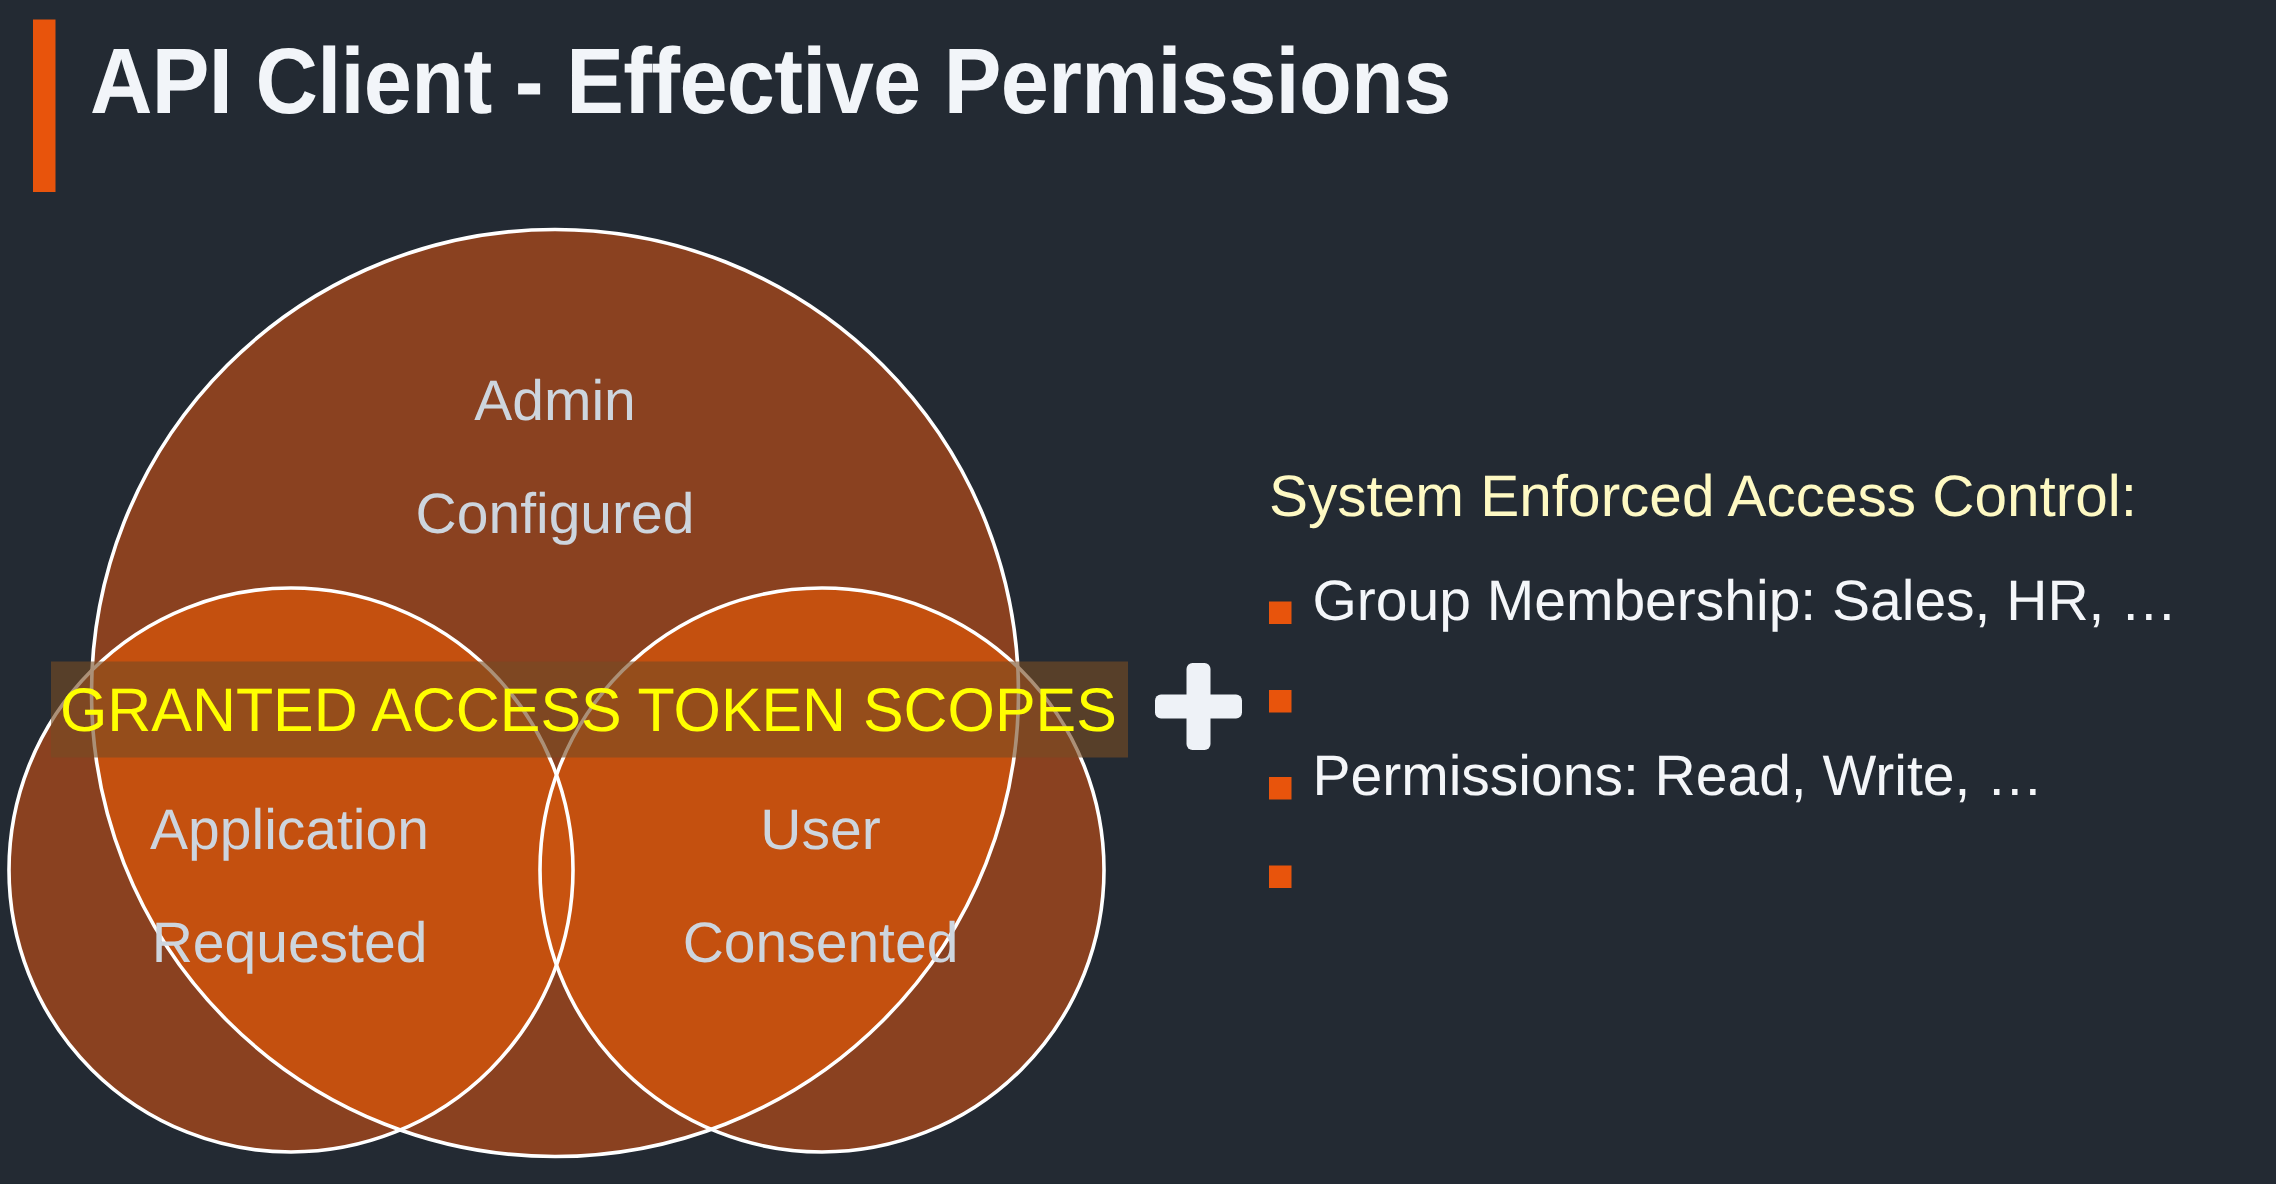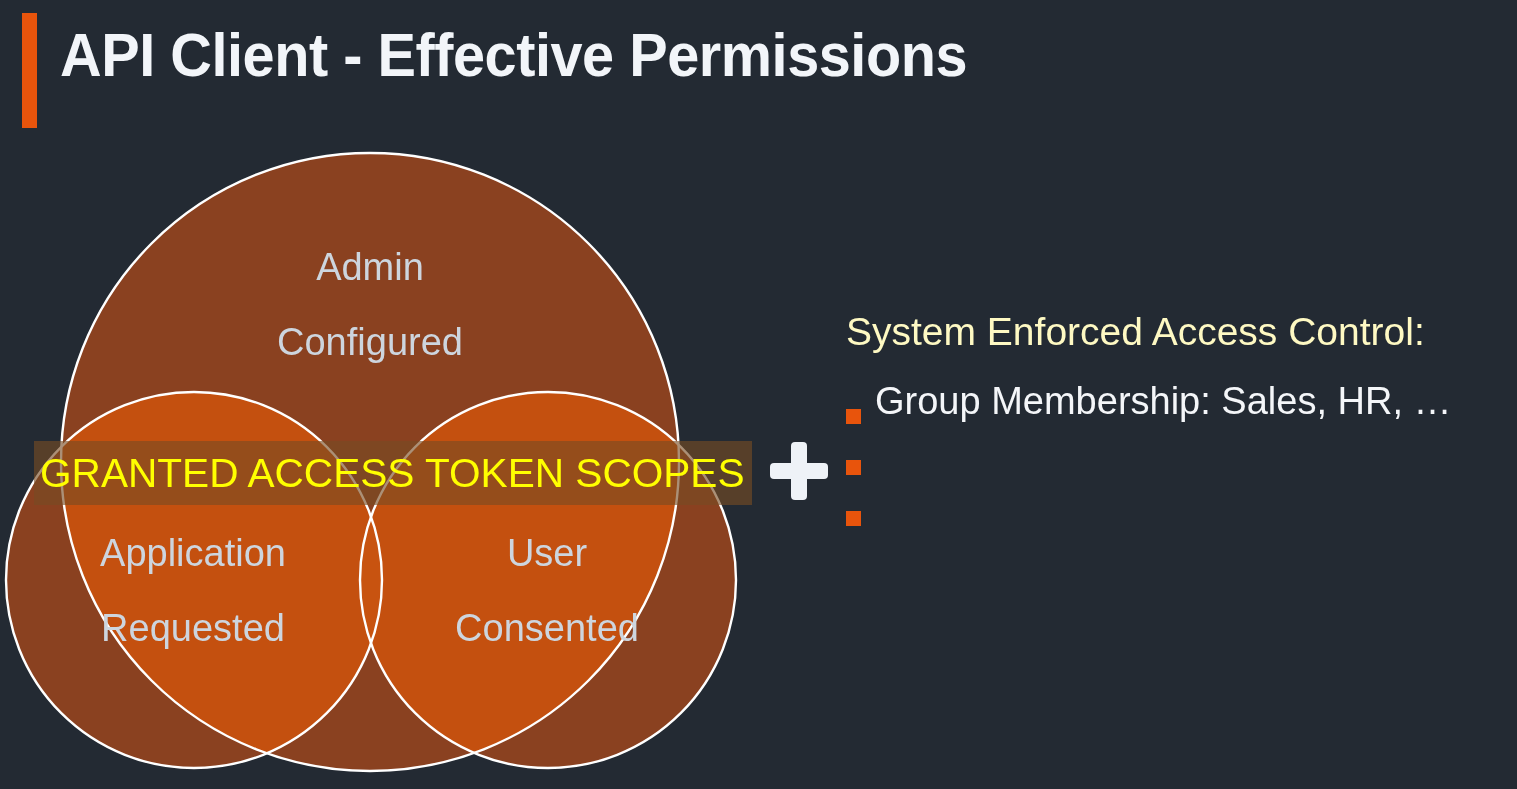--- a/index.html
+++ b/index.html
@@ -111,21 +111,21 @@
   }
   #sec-heading {
     color: #fef9c3;
     font-size: 39px;
     line-height: 1.05;
     margin-bottom: 26px;
     white-space: nowrap;
   }
   .bullet-row {
     display: flex;
-    align-items: flex-end;
+    align-items: center;
     margin-bottom: 21px;
   }
   .bullet-marker {
     width: 15px;
     height: 15px;
     background: #e8540c;
     flex: 0 0 15px;
     margin-top: 15px;
     margin-right: 14px;
   }
@@ -213,19 +213,23 @@
 
     <div class="bullet-row">
       <span class="bullet-marker"></span>
       <span class="bullet-text">Group Membership: Sales, HR, …</span>
     </div>
 
     <div class="bullet-row">
       <span class="bullet-marker"></span>
     </div>
 
+    <div class="bullet-row">
+      <span class="bullet-marker"></span>
+      <span class="bullet-text">Permissions: Read, Write, …</span>
+    </div>
 
     <div class="bullet-row">
       <span class="bullet-marker"></span>
     </div>
   </div>
 
 </div>
 
 </body></html>

